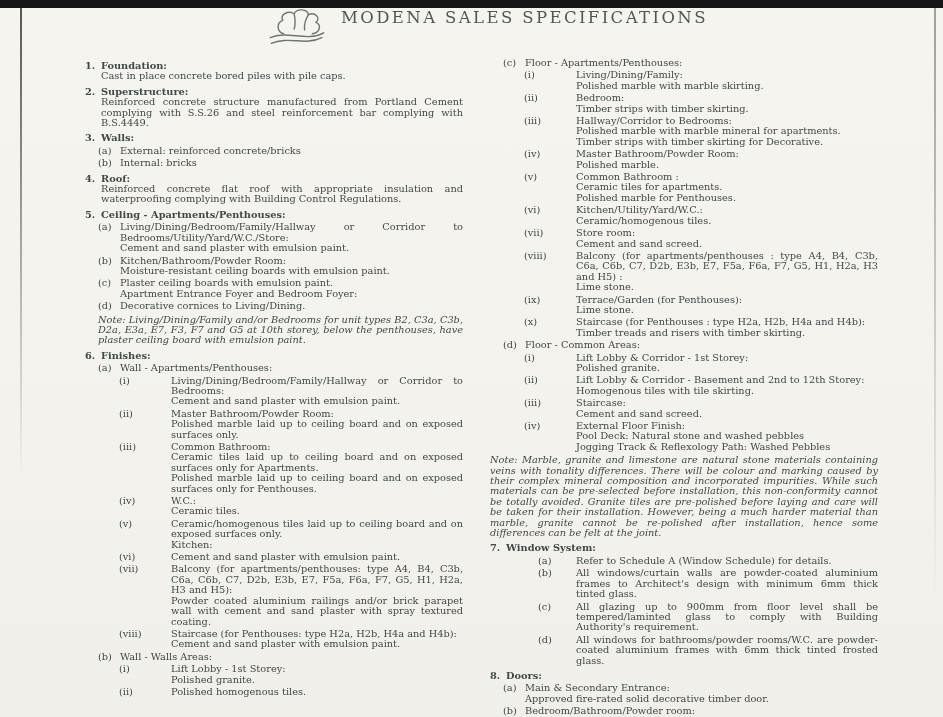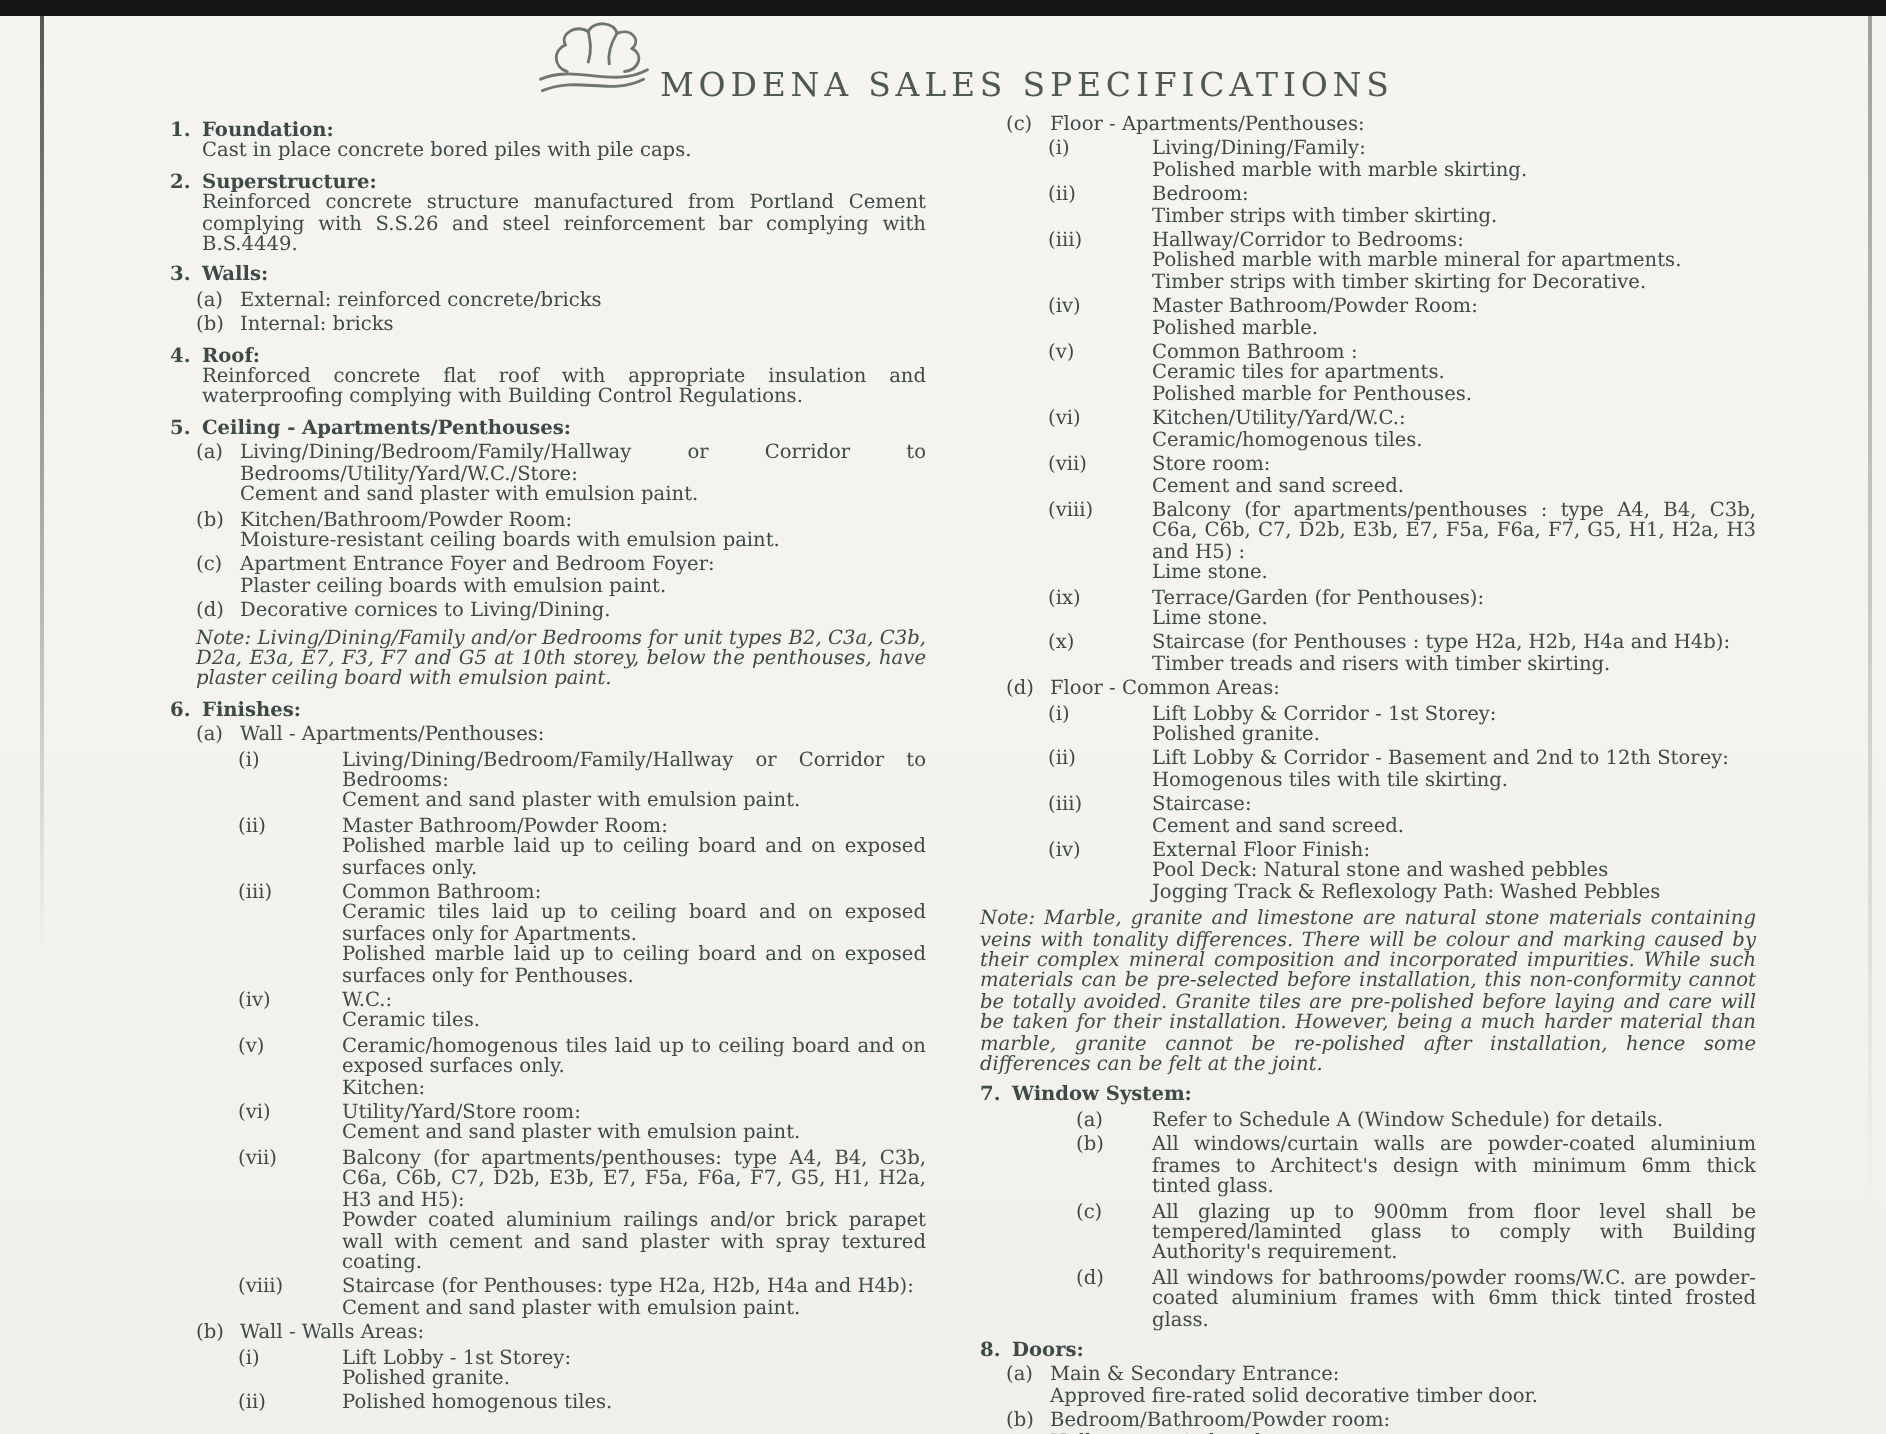--- a/index.html
+++ b/index.html
@@ -8,21 +8,21 @@
     position:relative;width:943px;height:717px;overflow:hidden;
     background:linear-gradient(180deg,#f5f4ef 0%,#f3f2ec 60%,#f0efe9 100%);
     font-family:"DejaVu Serif","Liberation Serif",serif;
     color:#3e4a47;
   }
   .top-bar{position:absolute;top:0;left:0;width:943px;height:8px;background:#161616;}
   .left-edge{position:absolute;top:8px;left:20px;width:2px;height:470px;
     background:linear-gradient(180deg,rgba(60,60,56,.85),rgba(60,60,56,0));}
   .right-edge{position:absolute;top:8px;right:7px;width:2px;height:700px;
     background:linear-gradient(180deg,rgba(140,140,132,.8),rgba(140,140,132,0) 85%);}
-  .header{position:absolute;top:8px;left:268px;height:44px;display:flex;align-items:flex-end;}
+  .header{position:absolute;top:8px;left:268px;height:44px;display:flex;align-items:flex-start;gap:11px;}
   .logo{width:58px;height:42px;margin-right:4px;}
   .logo path{fill:none;stroke:#6d7673;stroke-width:1.5;stroke-linecap:round;}
   .title{
     font-size:16.5px;letter-spacing:2.4px;color:#4e5955;white-space:nowrap;
     font-weight:500;
   }
   .col{position:absolute;top:56px;font-size:9.8px;line-height:10.4px;}
   .col-left{left:85px;width:378px;}
   .col-right{left:490px;width:388px;}
   .item{display:flex;margin-top:1px;}
@@ -116,22 +116,22 @@
       <div class="item lvl1">
         <span class="marker">(b)</span>
         <div class="body">
           <div class="para">Kitchen/Bathroom/Powder Room:</div>
           <div class="para">Moisture-resistant ceiling boards with emulsion paint.</div>
         </div>
       </div>
       <div class="item lvl1">
         <span class="marker">(c)</span>
         <div class="body">
+          <div class="para">Plaster ceiling boards with emulsion paint.</div>
           <div class="para">Apartment Entrance Foyer and Bedroom Foyer:</div>
-          <div class="para">Plaster ceiling boards with emulsion paint.</div>
         </div>
       </div>
       <div class="item lvl1">
         <span class="marker">(d)</span>
         <div class="body">
           <div class="para">Decorative cornices to Living/Dining.</div>
         </div>
       </div>
       <div class="note pad">
         <div class="para">Note: Living/Dining/Family and/or Bedrooms for unit types B2, C3a, C3b, D2a, E3a, E7, F3, F7 and G5 at 10th storey, below the penthouses, have plaster ceiling board with emulsion paint.</div>
@@ -180,21 +180,20 @@
       <div class="item lvl2">
         <span class="marker">(v)</span>
         <div class="body">
           <div class="para">Ceramic/homogenous tiles laid up to ceiling board and on exposed surfaces only.</div>
           <div class="para">Kitchen:</div>
         </div>
       </div>
       <div class="item lvl2">
         <span class="marker">(vi)</span>
         <div class="body">
-          <div class="para">Utility/Yard/Store room:</div>
           <div class="para">Cement and sand plaster with emulsion paint.</div>
         </div>
       </div>
       <div class="item lvl2">
         <span class="marker">(vii)</span>
         <div class="body">
           <div class="para">Balcony (for apartments/penthouses: type A4, B4, C3b, C6a, C6b, C7, D2b, E3b, E7, F5a, F6a, F7, G5, H1, H2a, H3 and H5):</div>
           <div class="para">Powder coated aluminium railings and/or brick parapet wall with cement and sand plaster with spray textured coating.</div>
         </div>
       </div>

